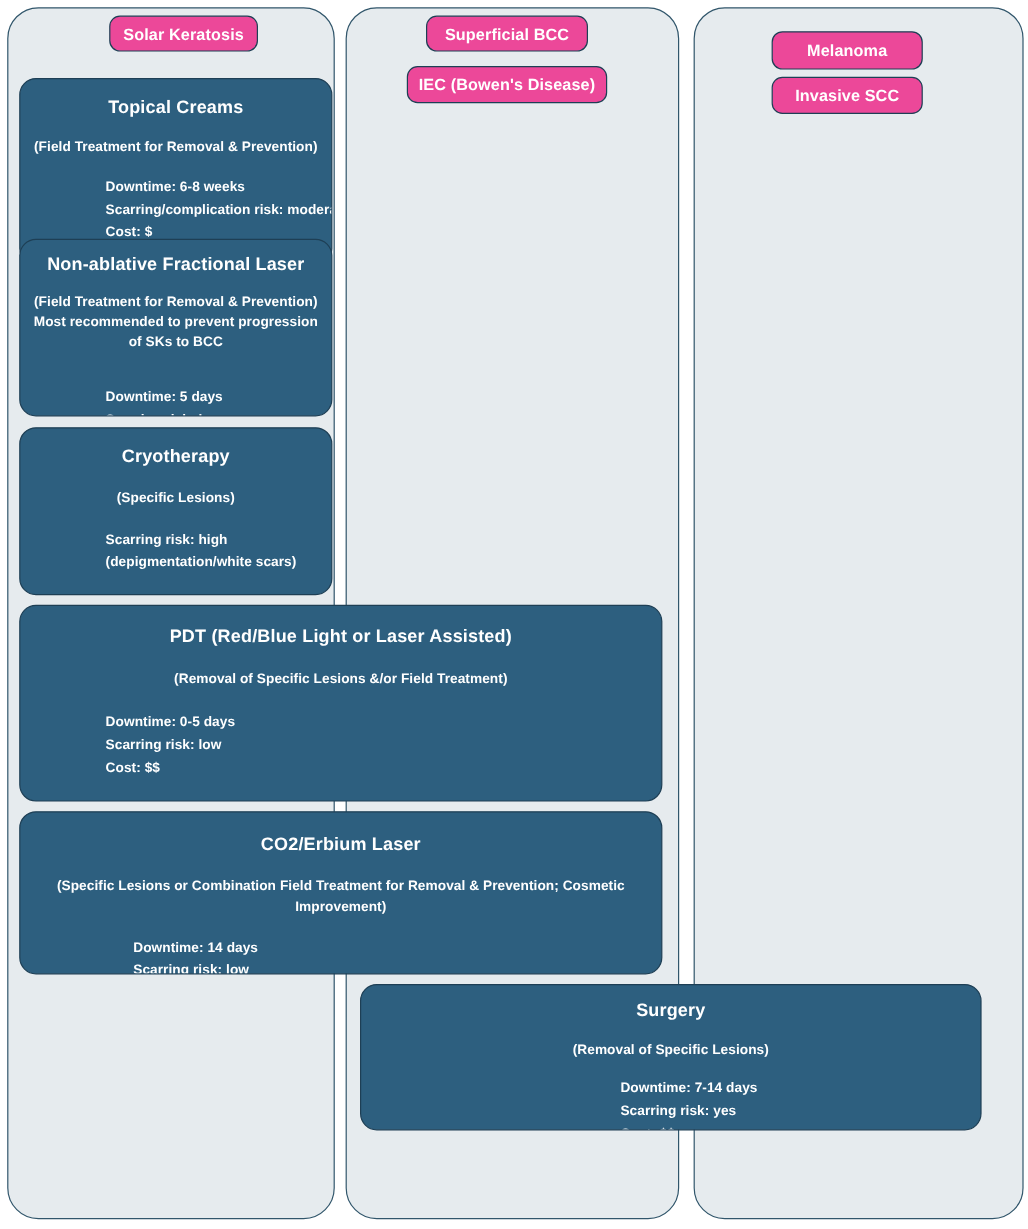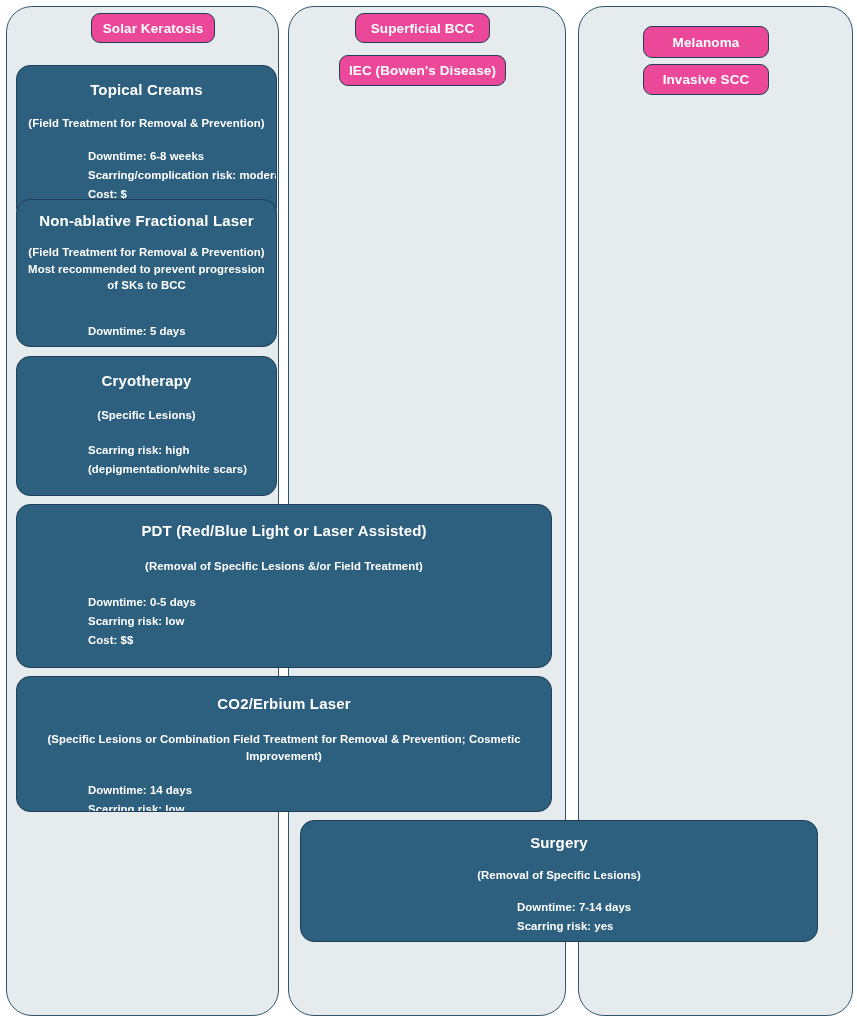--- a/index.html
+++ b/index.html
@@ -92,21 +92,21 @@
 
   
   #card-pdt{left:16px; top:504px; width:536px; height:164px;}
   #card-pdt .title{margin-top:17px;}
   #card-pdt .subtitle{margin-top:19px;}
   #card-pdt .specs{margin-top:18px;margin-left:71px;}
 
   #card-co2-erbium{left:16px; top:676px; width:536px; height:136px;}
   #card-co2-erbium .title{margin-top:18px;}
   #card-co2-erbium .subtitle{margin-top:19px;}
-  #card-co2-erbium .specs{margin-top:17px;margin-left:71px;}
+  #card-co2-erbium .specs{margin-top:17px;margin-left:94px;}
 
   
   #card-surgery{left:300px; top:820px; width:518px; height:122px;}
   #card-surgery .title{margin-top:13px;}
   #card-surgery .subtitle{margin-top:16px;}
   #card-surgery .specs{margin-top:14px;margin-left:216px;}
 </style>
 </head>
 <body>
 

